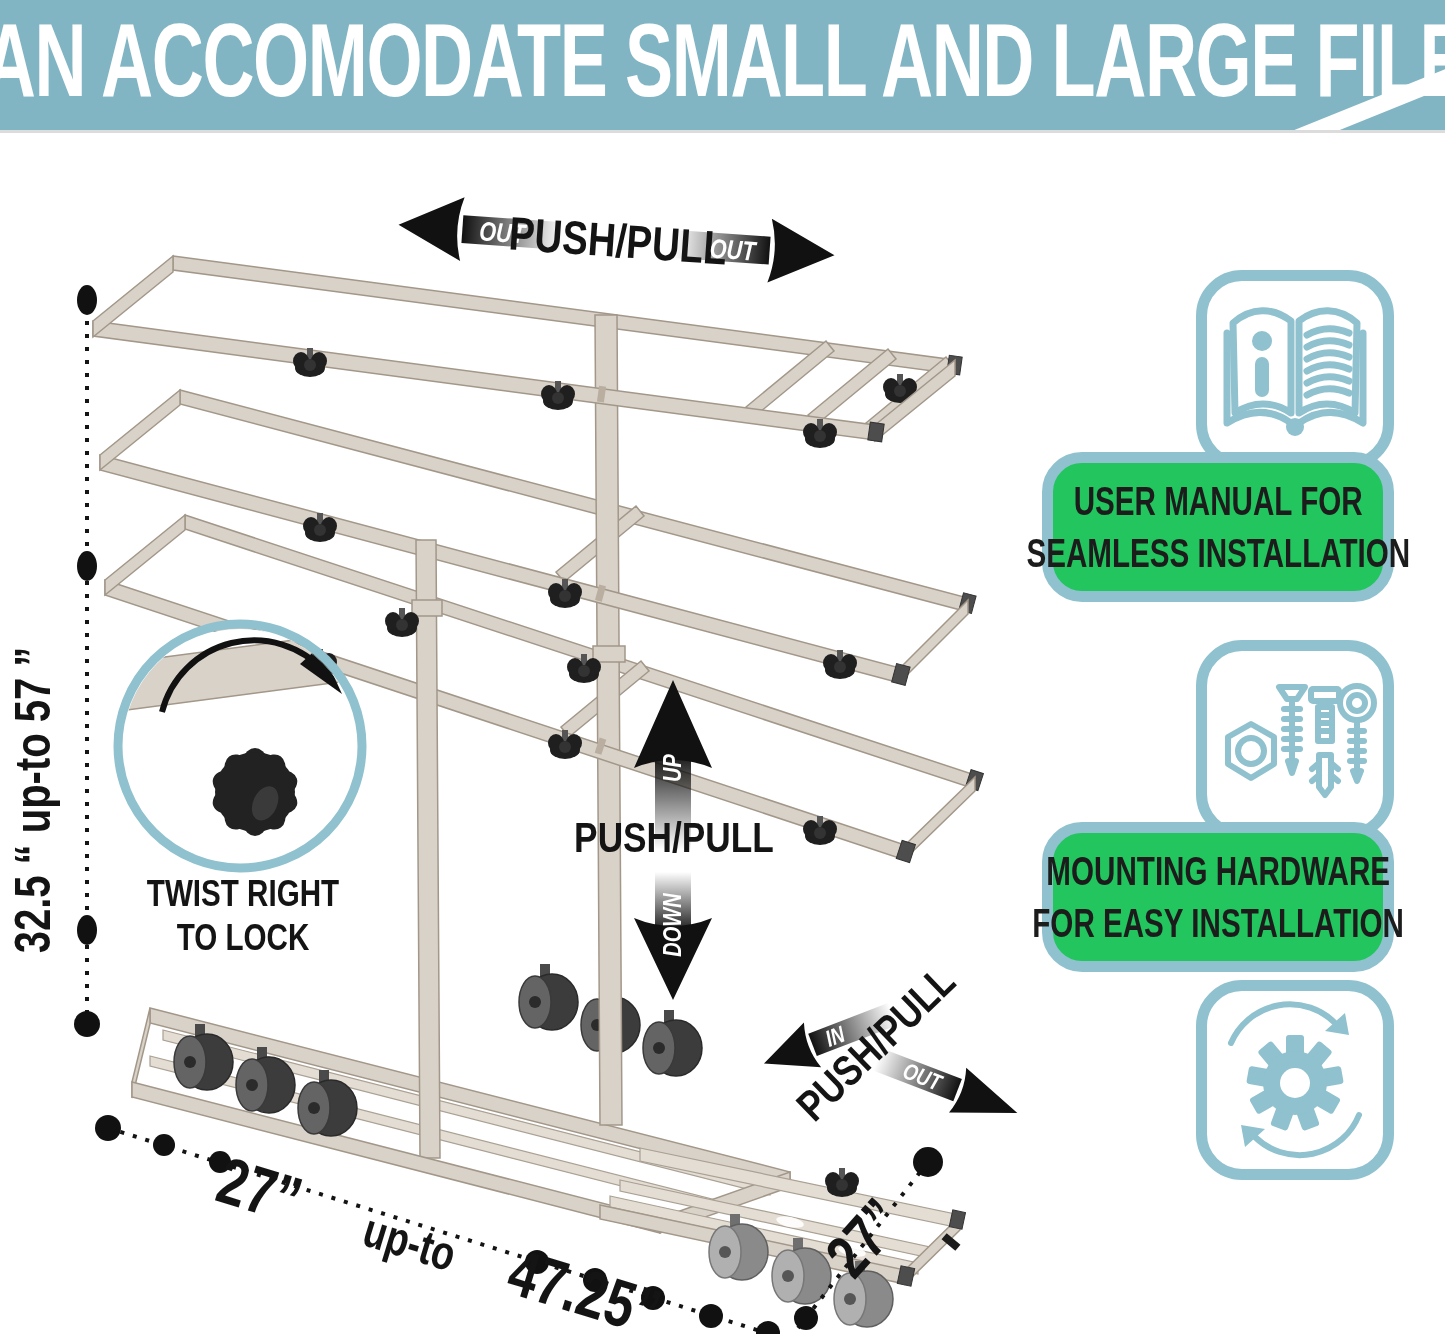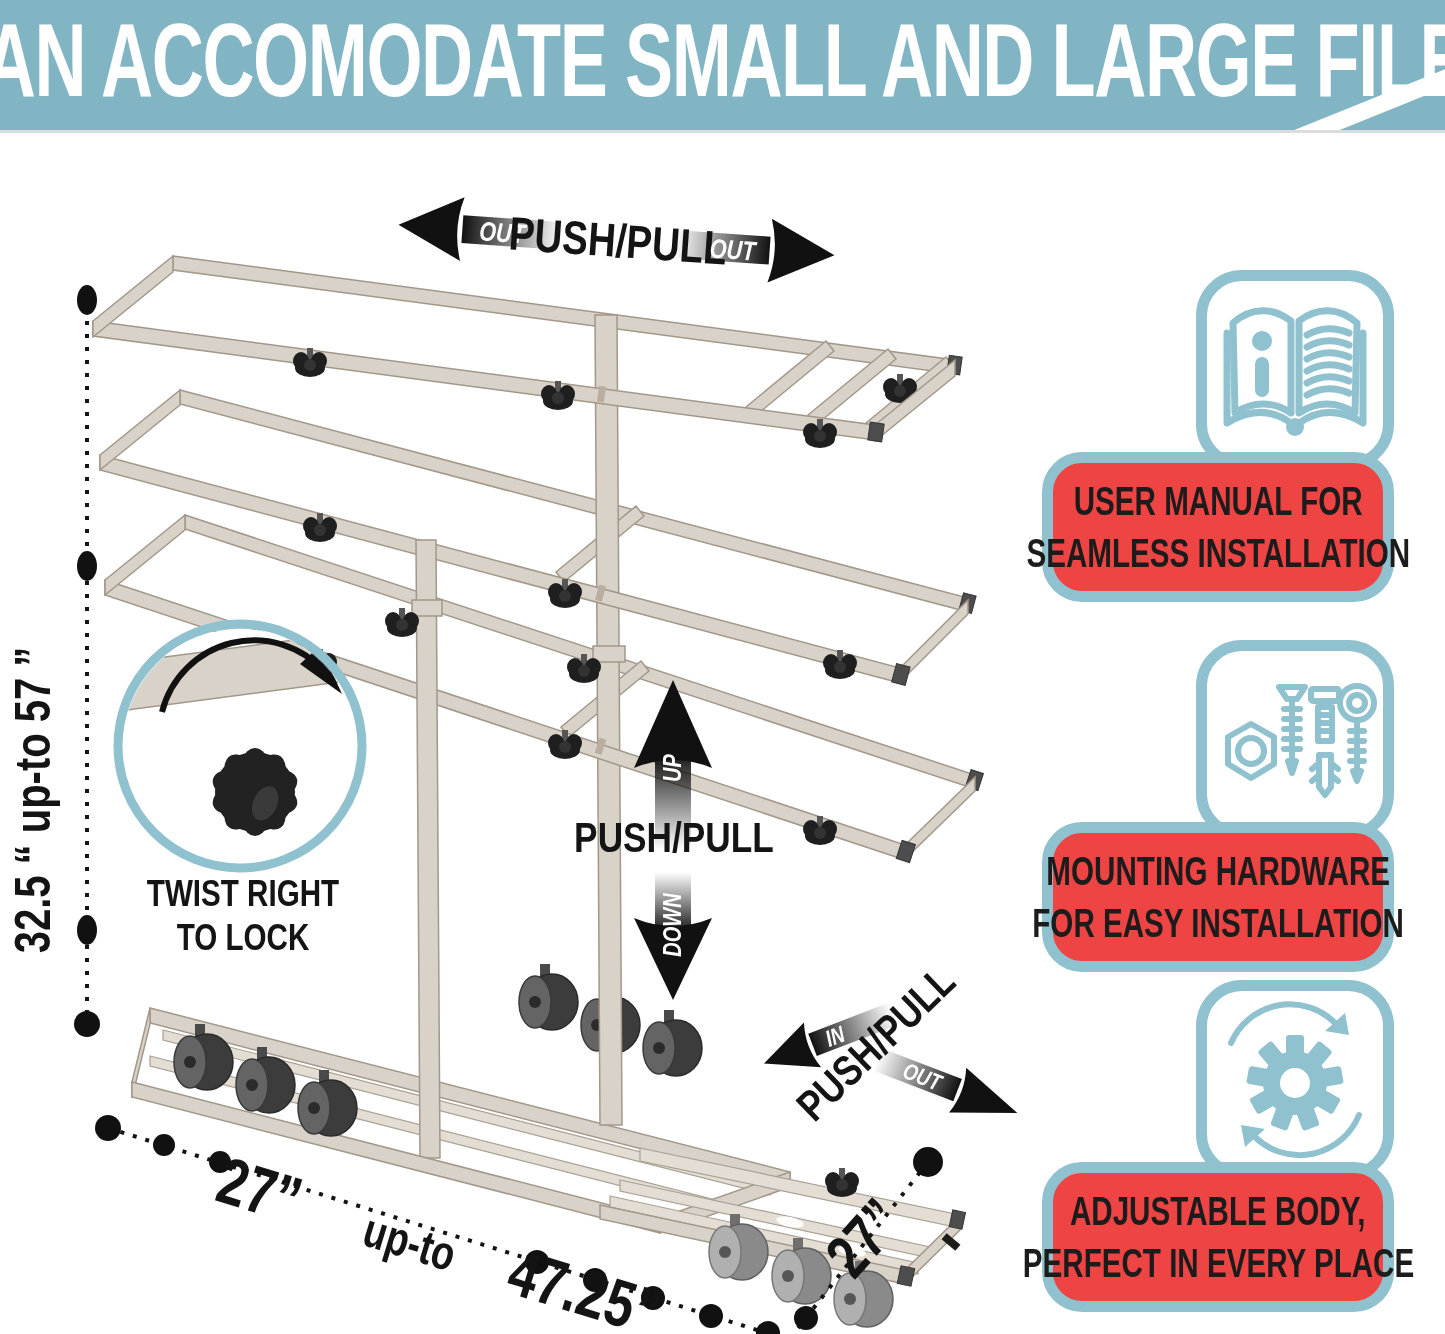--- a/index.html
+++ b/index.html
@@ -22,21 +22,21 @@
   .seam{fill:#b9aea0;}
   .dash{stroke:#141414;stroke-width:4;stroke-dasharray:4 9;fill:none;}
   .dot{fill:#111;}
   .lbl{font-family:"Liberation Sans",sans-serif;font-weight:bold;fill:#141414;}
   .wlbl{font-family:"Liberation Sans",sans-serif;font-weight:bold;font-style:italic;fill:#ffffff;}
   .arrowFill{fill:#111;}
   
   .callout{position:absolute;left:1042px;width:352px;height:340px;}
   .iconbox{position:absolute;right:0;top:0;width:176px;height:178px;background:#fff;
            border:11px solid #8fc1ce;border-radius:46px;z-index:1;}
-  .textbox{position:absolute;left:0;right:0;top:182px;height:128px;background:#ef4444;
+  .textbox{position:absolute;left:0;right:0;top:182px;height:128px;background:#22c55e;
            border:11px solid #8fc1ce;border-radius:40px;z-index:2;
            display:flex;flex-direction:column;justify-content:center;align-items:center;gap:12px;}
   .callout-line{font-weight:bold;font-size:40px;color:#1c1c1c;line-height:1;
            transform:scaleX(.74);white-space:nowrap;}
   .iconsvg{position:absolute;left:0;top:0;}
 </style>
 </head>
 <body>
 
 <div class="canvas">
@@ -360,19 +360,15 @@
           <circle r="15" fill="#ffffff"></circle>
         </g>
         <g stroke="#8fc1ce" stroke-width="6" fill="none" stroke-linecap="round">
           <path d="M 24,52 A 64 64 0 0 1 128,32"></path>
           <path d="M 152,124 A 64 64 0 0 1 48,146"></path>
         </g>
         <polygon points="138,22 142,44 118,40" fill="#8fc1ce"></polygon>
         <polygon points="38,156 34,134 58,138" fill="#8fc1ce"></polygon>
       </svg>
     </div>
-    <div class="textbox">
-      <div class="callout-line">ADJUSTABLE BODY,</div>
-      <div class="callout-line">PERFECT IN EVERY PLACE</div>
-    </div>
   </div>
 
 </div>
 
 </body></html>

